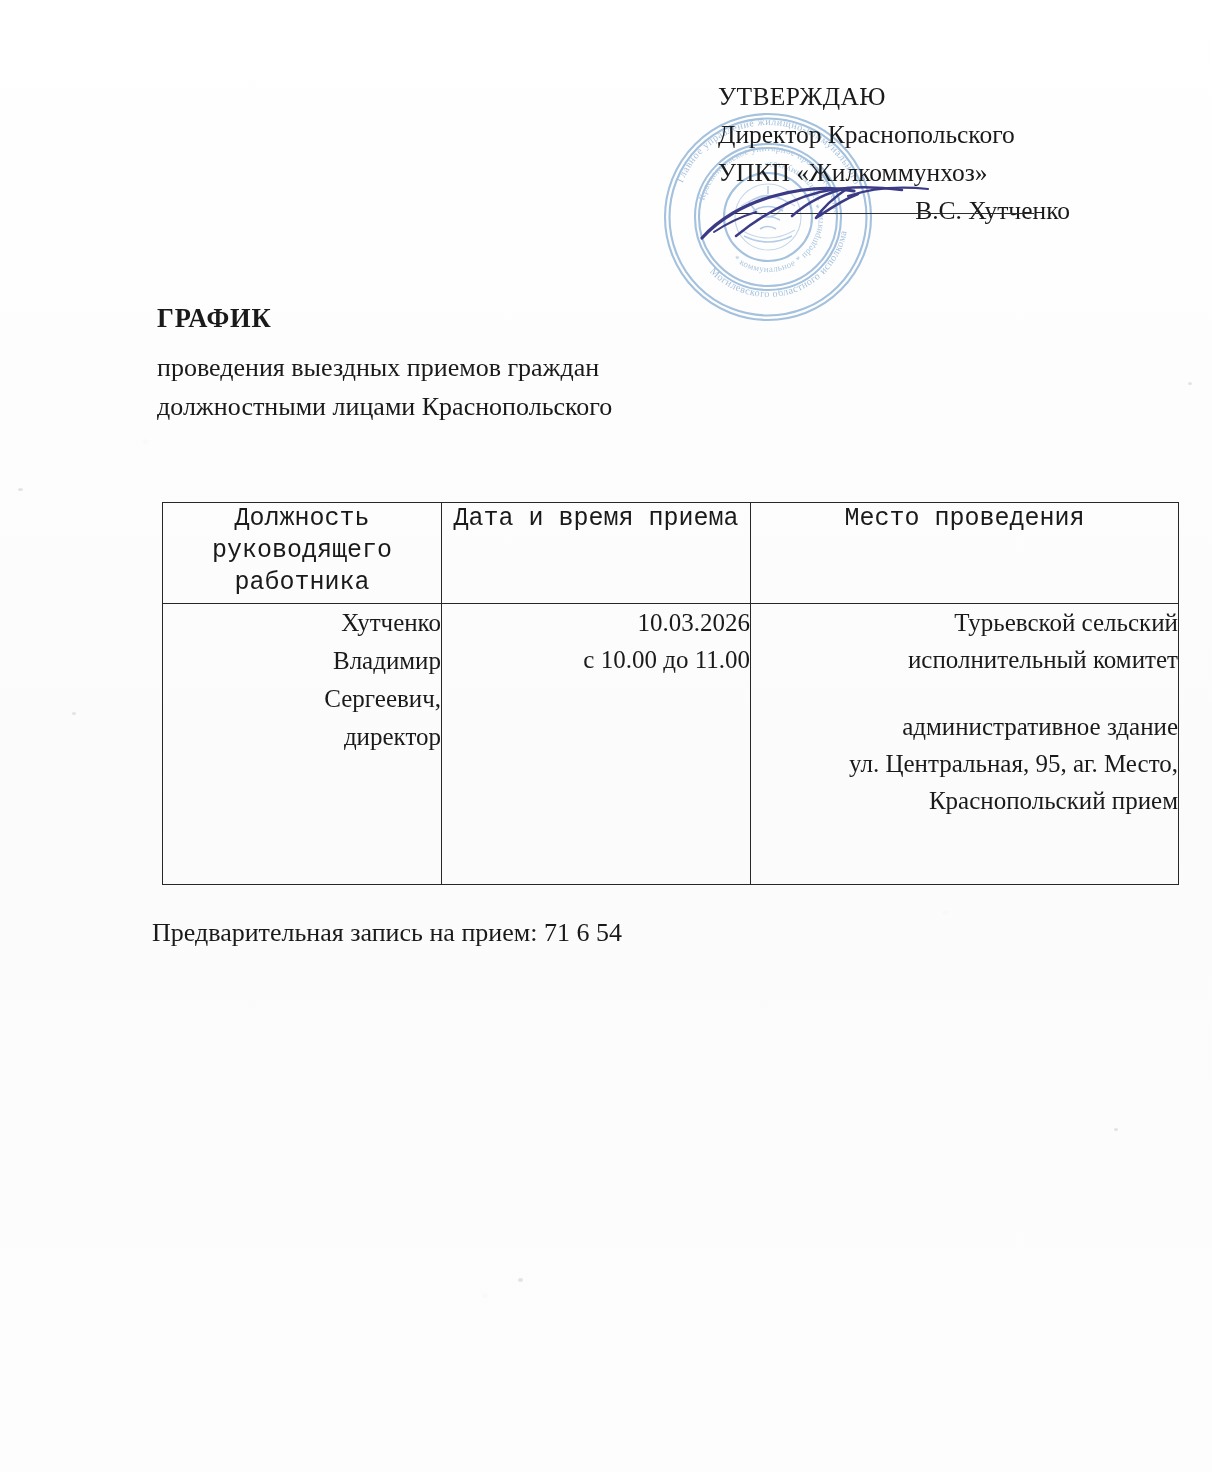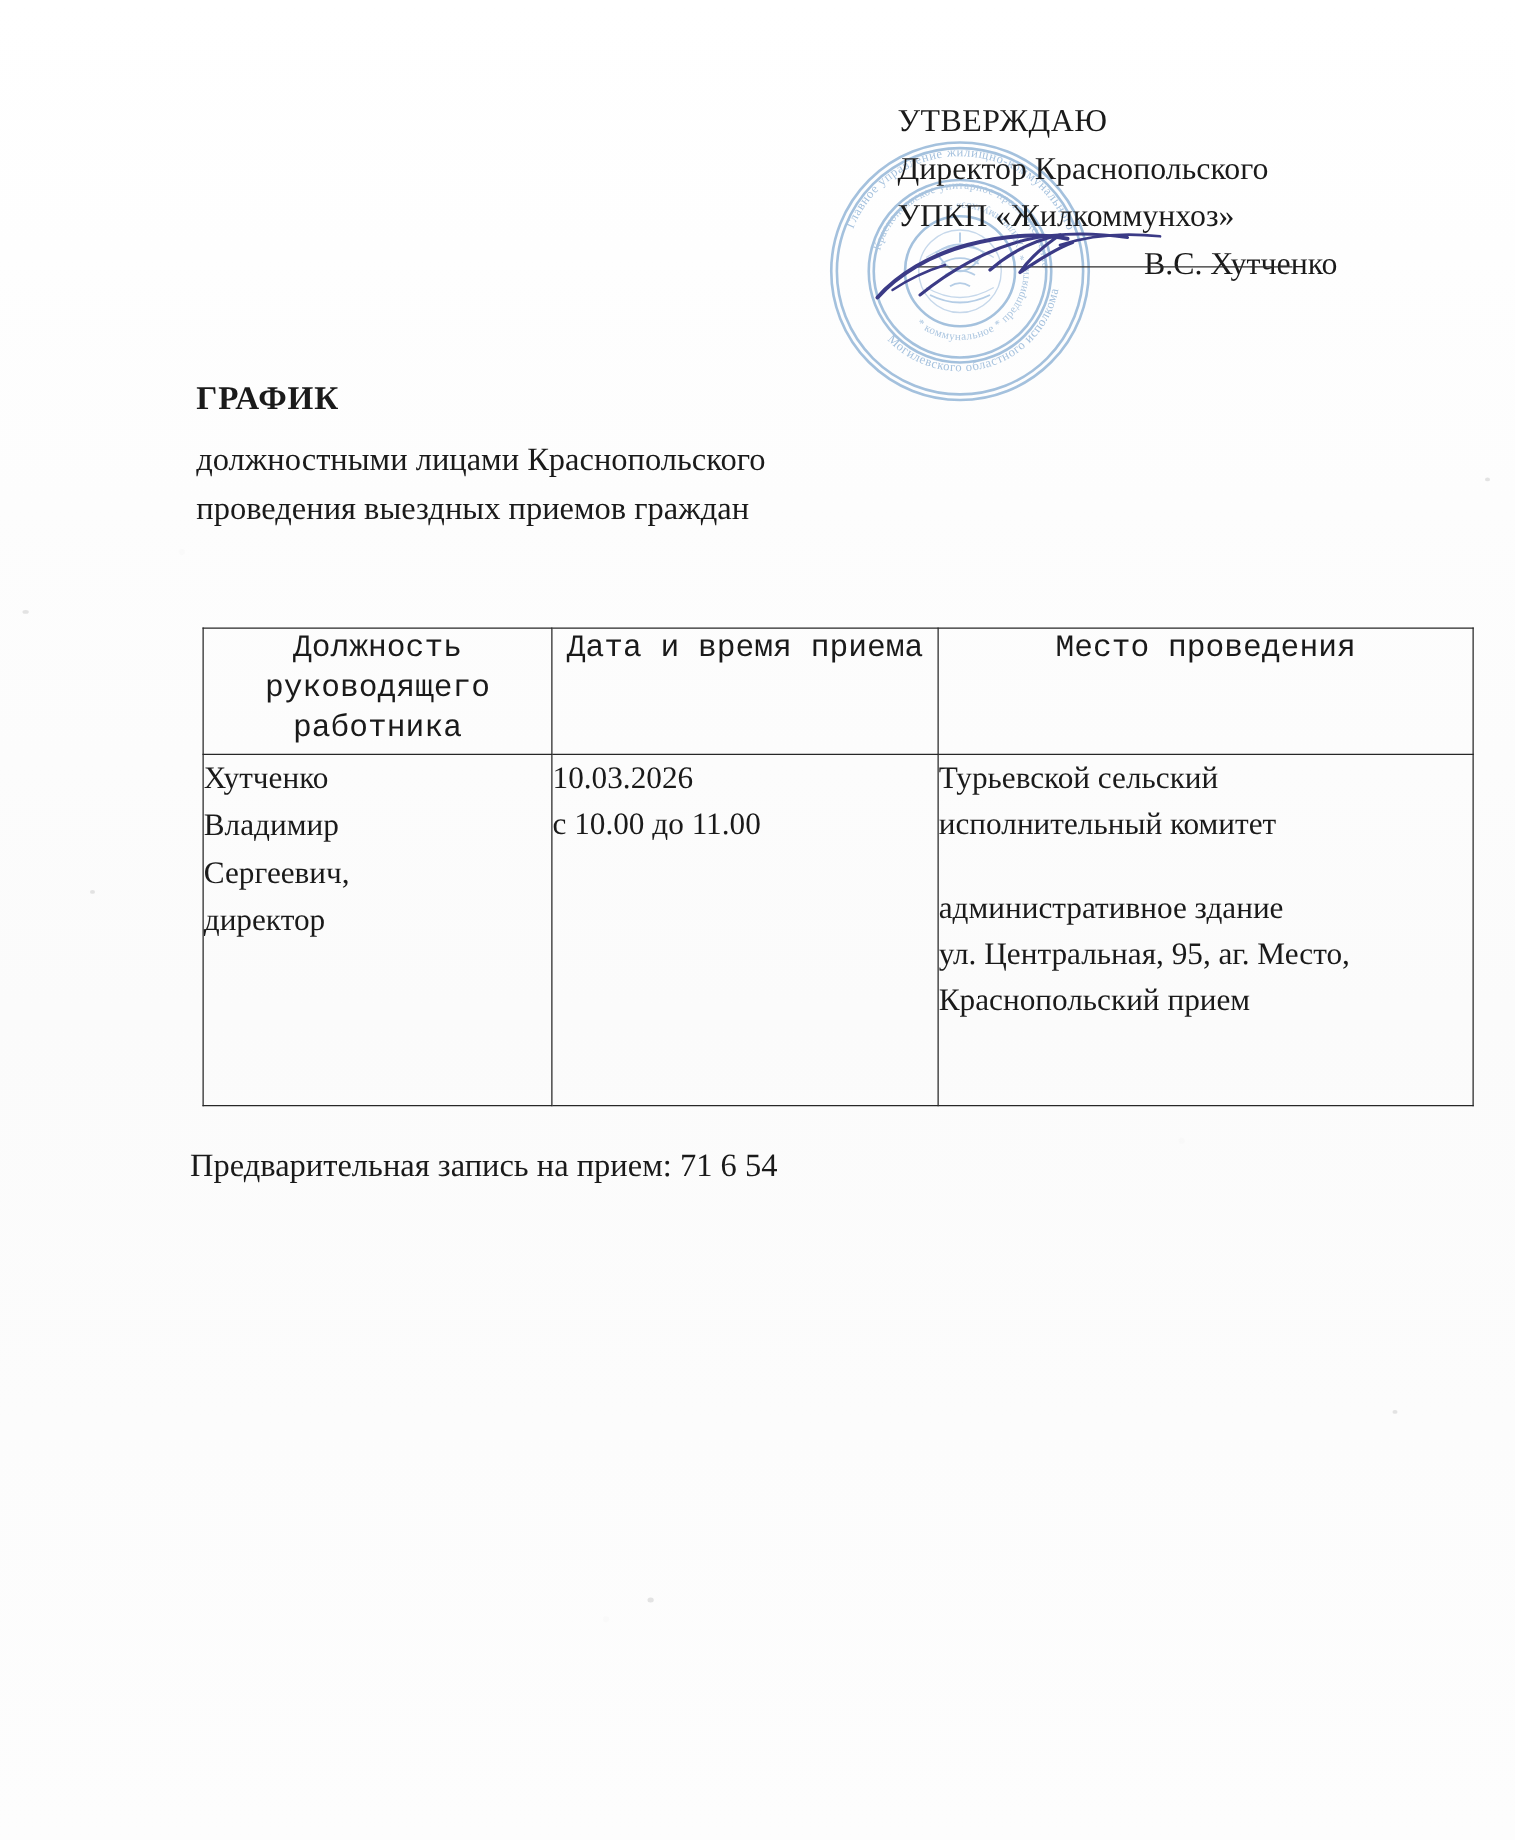--- a/index.html
+++ b/index.html
@@ -140,21 +140,21 @@
     font-size: 25px;
     line-height: 32px;
     padding-top: 8px;
     box-sizing: border-box;
     font-family: Liberation Mono, monospace;
   }
 
   .row-cell {
     height: 281px;
     box-sizing: border-box;
-    text-align: left;
+    text-align: right;
     font-size: 25px;
     line-height: 35px;
   }
   .cell-official {
     font-weight: bold;
     padding-top: 128px;
     line-height: 38px;
   }
   .cell-datetime {
     padding-top: 165px;
@@ -249,22 +249,22 @@
         <path d="M40 62 C 62 44, 92 26, 124 18 C 150 12, 178 12, 206 16" stroke-width="2.4"></path>
         <path d="M96 42 C 112 28, 132 18, 152 14 C 140 22, 128 32, 120 44 C 132 36, 146 26, 162 20" stroke-width="2.6"></path>
         <path d="M152 22 C 176 14, 204 12, 232 15" stroke-width="2.2"></path>
         <path d="M18 58 C 30 50, 44 43, 60 38" stroke-width="2"></path>
       </g>
     </svg>
   </div>
 
   <div class="title-block">
     <div class="doc-title">ГРАФИК</div>
+    <div class="title-sub-line">проведения выездных приемов граждан</div>
     <div class="title-sub-line">должностными лицами Краснопольского</div>
-    <div class="title-sub-line">проведения выездных приемов граждан</div>
   </div>
 
   <table class="schedule-table">
     <colgroup>
       <col class="col-post">
       <col class="col-date">
       <col class="col-place">
     </colgroup>
     <thead>
       <tr>

